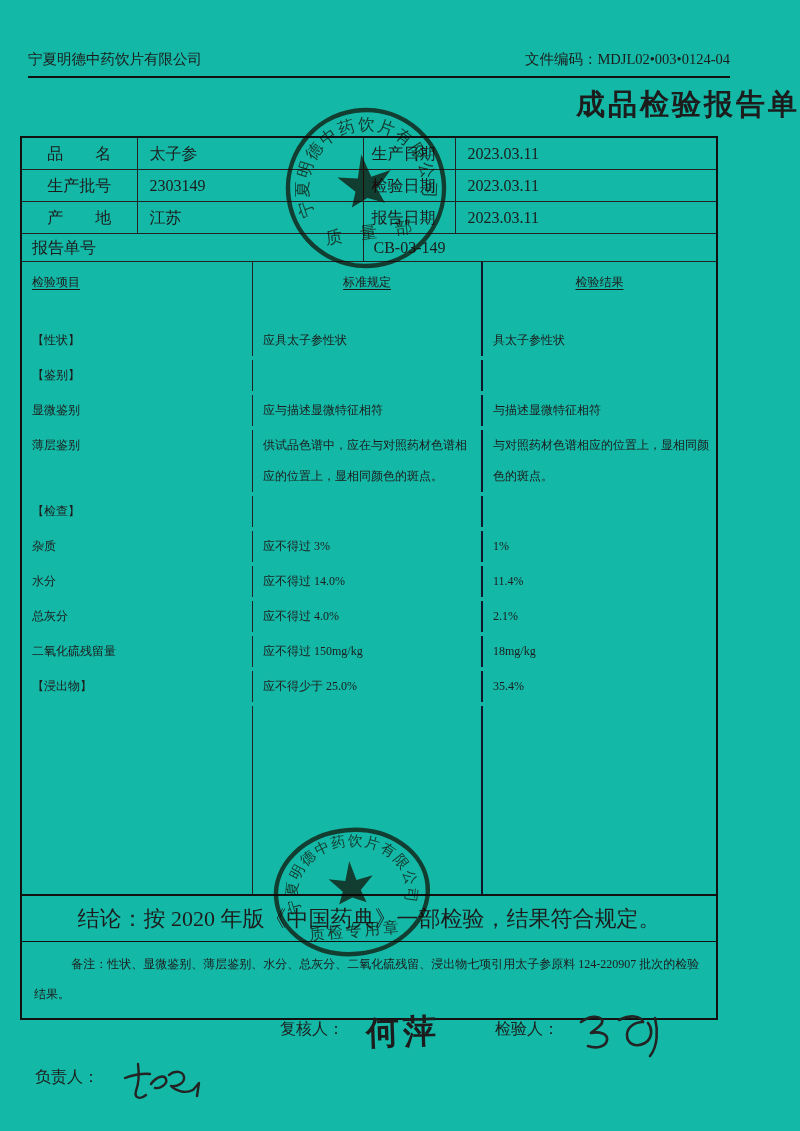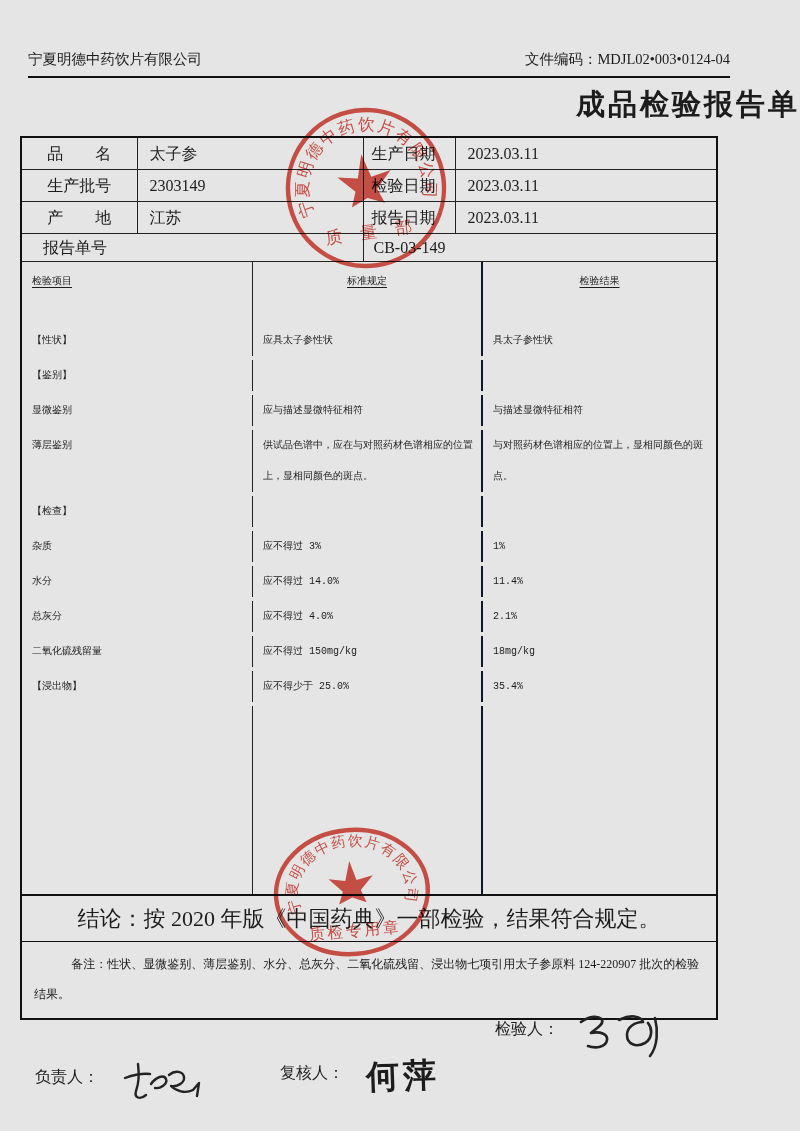--- a/index.html
+++ b/index.html
@@ -1,19 +1,19 @@
 <!DOCTYPE html>
 <html><head>
 <meta charset="utf-8">
 <style>
   html,body{margin:0;padding:0;background:#ffffff;}
   .page{
     position:relative;
     width:800px;height:1131px;
-    background:#e5e5e5;
+    background:#14b8a6;
     font-family:"Liberation Serif","DejaVu Serif",serif;
     color:#1c1c1c;
     overflow:hidden;
   }
   
   .hdr{
     position:absolute;left:28px;top:50px;width:702px;
     display:flex;justify-content:space-between;align-items:flex-end;
     font-size:14.5px;
     border-bottom:2px solid #111;
@@ -38,22 +38,21 @@
   table.info tr:first-child td{border-top:none;}
   table.info tr.last td{border-bottom:none;height:27px;line-height:27px;}
   table.info td.lab2{padding:0 8px;}
   
   .insp{
     border-top:1px solid #222;
     height:632px;overflow:hidden;
     display:grid;
     grid-template-columns:231px 230px 1fr;
     grid-auto-rows:max-content;
-    font-size:10px;
-    font-family:Liberation Mono, monospace;
+    font-size:12px;
   }
   .insp .cell{line-height:31px;margin-bottom:4px;}
   .insp .b1{border-right:1px solid #222;}
   .insp .b2{border-right:2px solid #0f172a;}
   .insp .c1{padding-left:10px;}
   .insp .c2{padding-left:10px;padding-right:3px;}
   .insp .c3{padding-left:10px;padding-right:6px;}
   .insp .head{padding-top:9px;padding-bottom:32px;margin-bottom:0;line-height:22px;}
   .insp .head span{text-decoration:underline;text-underline-offset:3px;}
   .insp .hc{text-align:center;}
@@ -70,21 +69,21 @@
     font-size:12px;line-height:30px;
     text-indent:3.1em;
   }
   
   .sigrow{
     position:absolute;left:20px;top:1012px;width:720px;height:60px;
     display:flex;align-items:flex-start;font-size:16px;
   }
   .siggroup{display:flex;align-items:flex-start;}
   .sg1{width:245px;padding-left:15px;margin-top:48px;}
-  .sg2{width:215px;margin-top:44px;}
+  .sg2{width:215px;}
   .sg3{flex:1;}
   .siglabel{line-height:34px;white-space:nowrap;}
   .sigink{margin-left:14px;margin-top:-2px;}
   .signame{
     margin-left:22px;font-size:33px;font-weight:600;line-height:40px;
     transform:rotate(-2deg);letter-spacing:4px;white-space:nowrap;
   }
   
   .stamp{position:absolute;mix-blend-mode:multiply;opacity:.85;}
   .stamp svg{display:block;}
@@ -125,21 +124,21 @@
         <td class="lab2">检验日期</td>
         <td>2023.03.11</td>
       </tr>
       <tr>
         <td class="lab">产　　地</td>
         <td>江苏</td>
         <td class="lab2">报告日期</td>
         <td>2023.03.11</td>
       </tr>
       <tr class="last">
-        <td colspan="2" style="text-align:left;padding-left:21px;">报告单号</td>
+        <td colspan="2" style="text-align:left;padding-left:10px;">报告单号</td>
         <td colspan="2" style="text-align:left;padding-left:10px;">CB-03-149</td>
       </tr>
     </tbody>
       </table>
 
     <div class="insp" id="insp-body">
       <div class="cell head b1 c1"><span>检验项目</span></div>
       <div class="cell head b2 hc"><span>标准规定</span></div>
       <div class="cell head hc"><span>检验结果</span></div>
 

